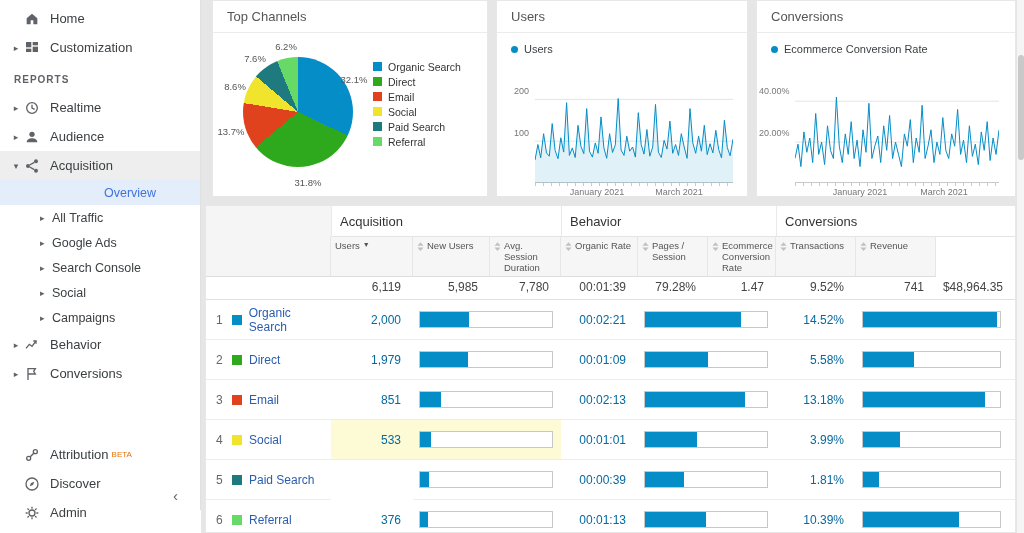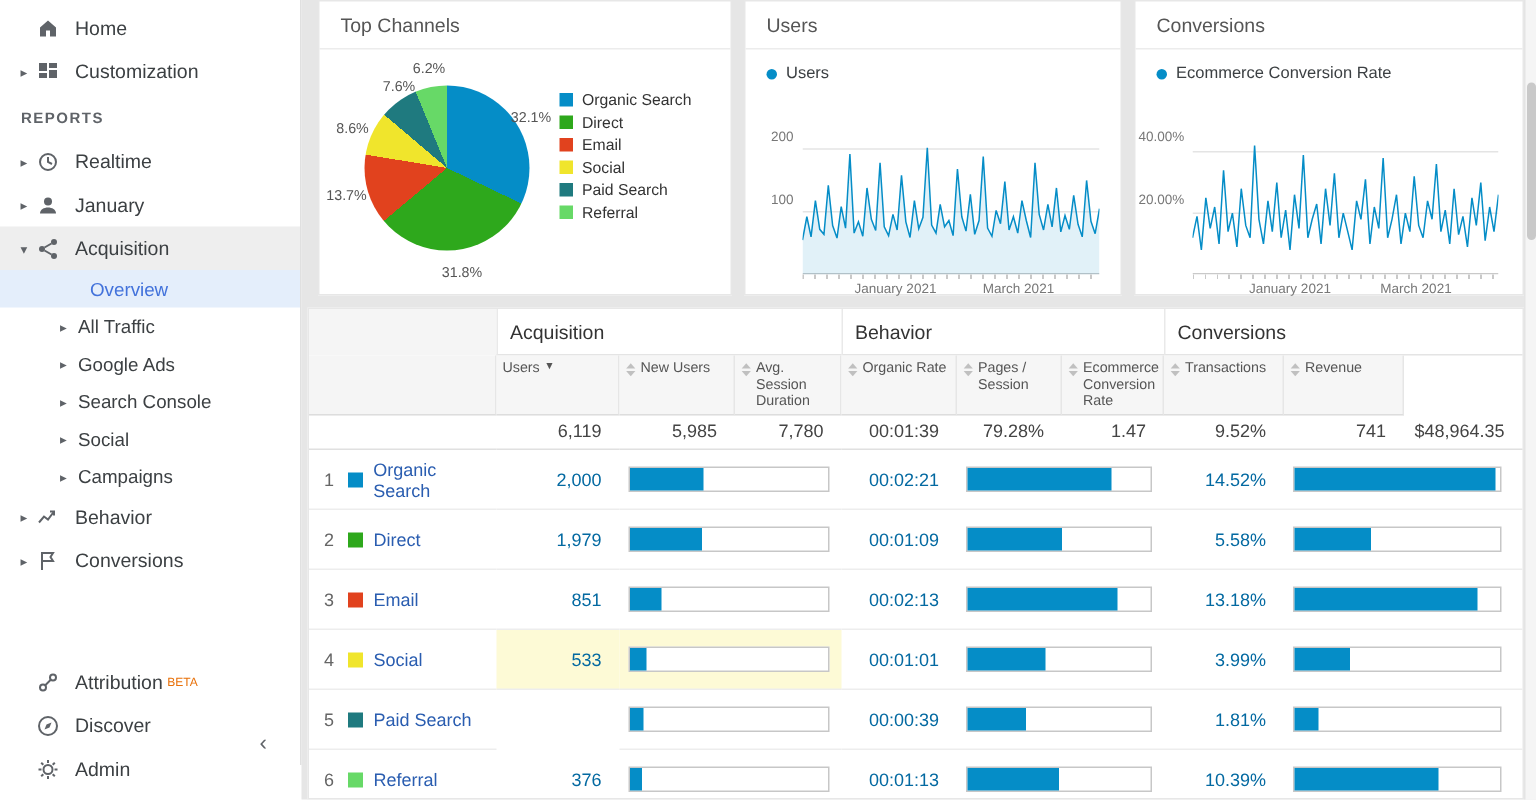--- a/index.html
+++ b/index.html
@@ -13,40 +13,40 @@
     cursor:pointer; padding-left:10px; }
   .nav-item .arr { width:12px; font-size:9px; color:#5f6368; flex:0 0 12px; text-align:center; }
   .nav-icon { width:17px; height:17px; margin:0 9px 0 2px; flex:0 0 17px; display:flex; align-items:center; }
   .nav-icon svg { width:16px; height:16px; }
   .section-label { font-size:10px; font-weight:bold; letter-spacing:1px; color:#5f6368;
     padding:12px 0 8px 14px; }
   .nav-item.active-section { background:#eeeeee; }
   .child { height:25px; display:flex; align-items:center; font-size:12.5px;
     padding-left:40px; cursor:pointer; }
   .child .arr { width:12px; font-size:9px; color:#5f6368; }
-  .child.selected { background:#e4eefb; color:#4272db; padding-left:60px; }
+  .child.selected { background:#e4eefb; color:#4272db; padding-left:60px;justify-content:center; }
   .spacer { height:52px; }
   .beta { font-size:8px; color:#e8710a; vertical-align:super; margin-left:3px; }
   .collapse { position:absolute; bottom:6px; right:22px; font-size:15px; color:#5f6368; cursor:pointer; }
 
   
   .main { position:absolute; left:201px; top:0; width:823px; height:533px; background:#e6e6e6; }
   .panel { position:absolute; top:0; height:197px; background:#fff; border:1px solid #e7e7e7; }
   .panel-title { font-size:13px; color:#555; padding:8px 14px; border-bottom:1px solid #ececec; }
   #p-channels { left:11px;  width:276px; }
   #p-users    { left:295px; width:252px; }
   #p-conv     { left:555px; width:260px; }
 
   
   .pie-wrap { position:relative; width:276px; height:166px; }
   .pie { position:absolute; left:30px; top:24px; width:110px; height:110px; border-radius:50%; }
   .pie-label { position:absolute; font-size:9.5px; color:#555; transform:translate(-50%,-50%); }
   .pl0 { left:141px; top:46px; } .pl1 { left:95px;  top:149px; }
   .pl2 { left:18px;  top:98px; }  .pl3 { left:22px;  top:53px; }
-  .pl4 { left:53px;  top:25px; }  .pl5 { left:73px;  top:13px; }
+  .pl4 { left:42px;  top:25px; }  .pl5 { left:73px;  top:13px; }
   .legend { position:absolute; left:160px; top:26px; }
   .legend-item { display:flex; align-items:center; height:15px; font-size:10.5px; color:#333; cursor:pointer; }
   .legend-sq { width:9px; height:9px; margin-right:6px; flex:0 0 9px; }
 
   
   .chart-legend { display:flex; align-items:center; font-size:11px; color:#3c4043;
     padding:8px 0 0 14px; height:24px; }
   .dot { width:7px; height:7px; border-radius:50%; background:#058dc7; margin-right:6px; }
   .chart-box { position:relative; height:130px; }
   .yt { position:absolute; font-size:9px; color:#777; width:30px; text-align:right; left:2px; }
@@ -137,21 +137,21 @@
   </div>
 
   <div class="nav-item">
     <span class="arr">▸</span>
     <span class="nav-icon">
       <svg viewBox="0 0 24 24" fill="#5f6368">
           <circle cx="12" cy="8" r="4"></circle>
           <path d="M4 20c0-4 4-6 8-6s8 2 8 6z"></path>
         </svg>
       </span>
-    <span>January</span>
+    <span>Audience</span>
   </div>
 
   <div class="nav-item active-section">
     <span class="arr">▾</span>
     <span class="nav-icon">
       <svg viewBox="0 0 24 24">
           <g fill="#5f6368">
             <circle cx="6" cy="12" r="3"></circle>
             <circle cx="18" cy="5" r="3"></circle>
             <circle cx="18" cy="19" r="3"></circle>

